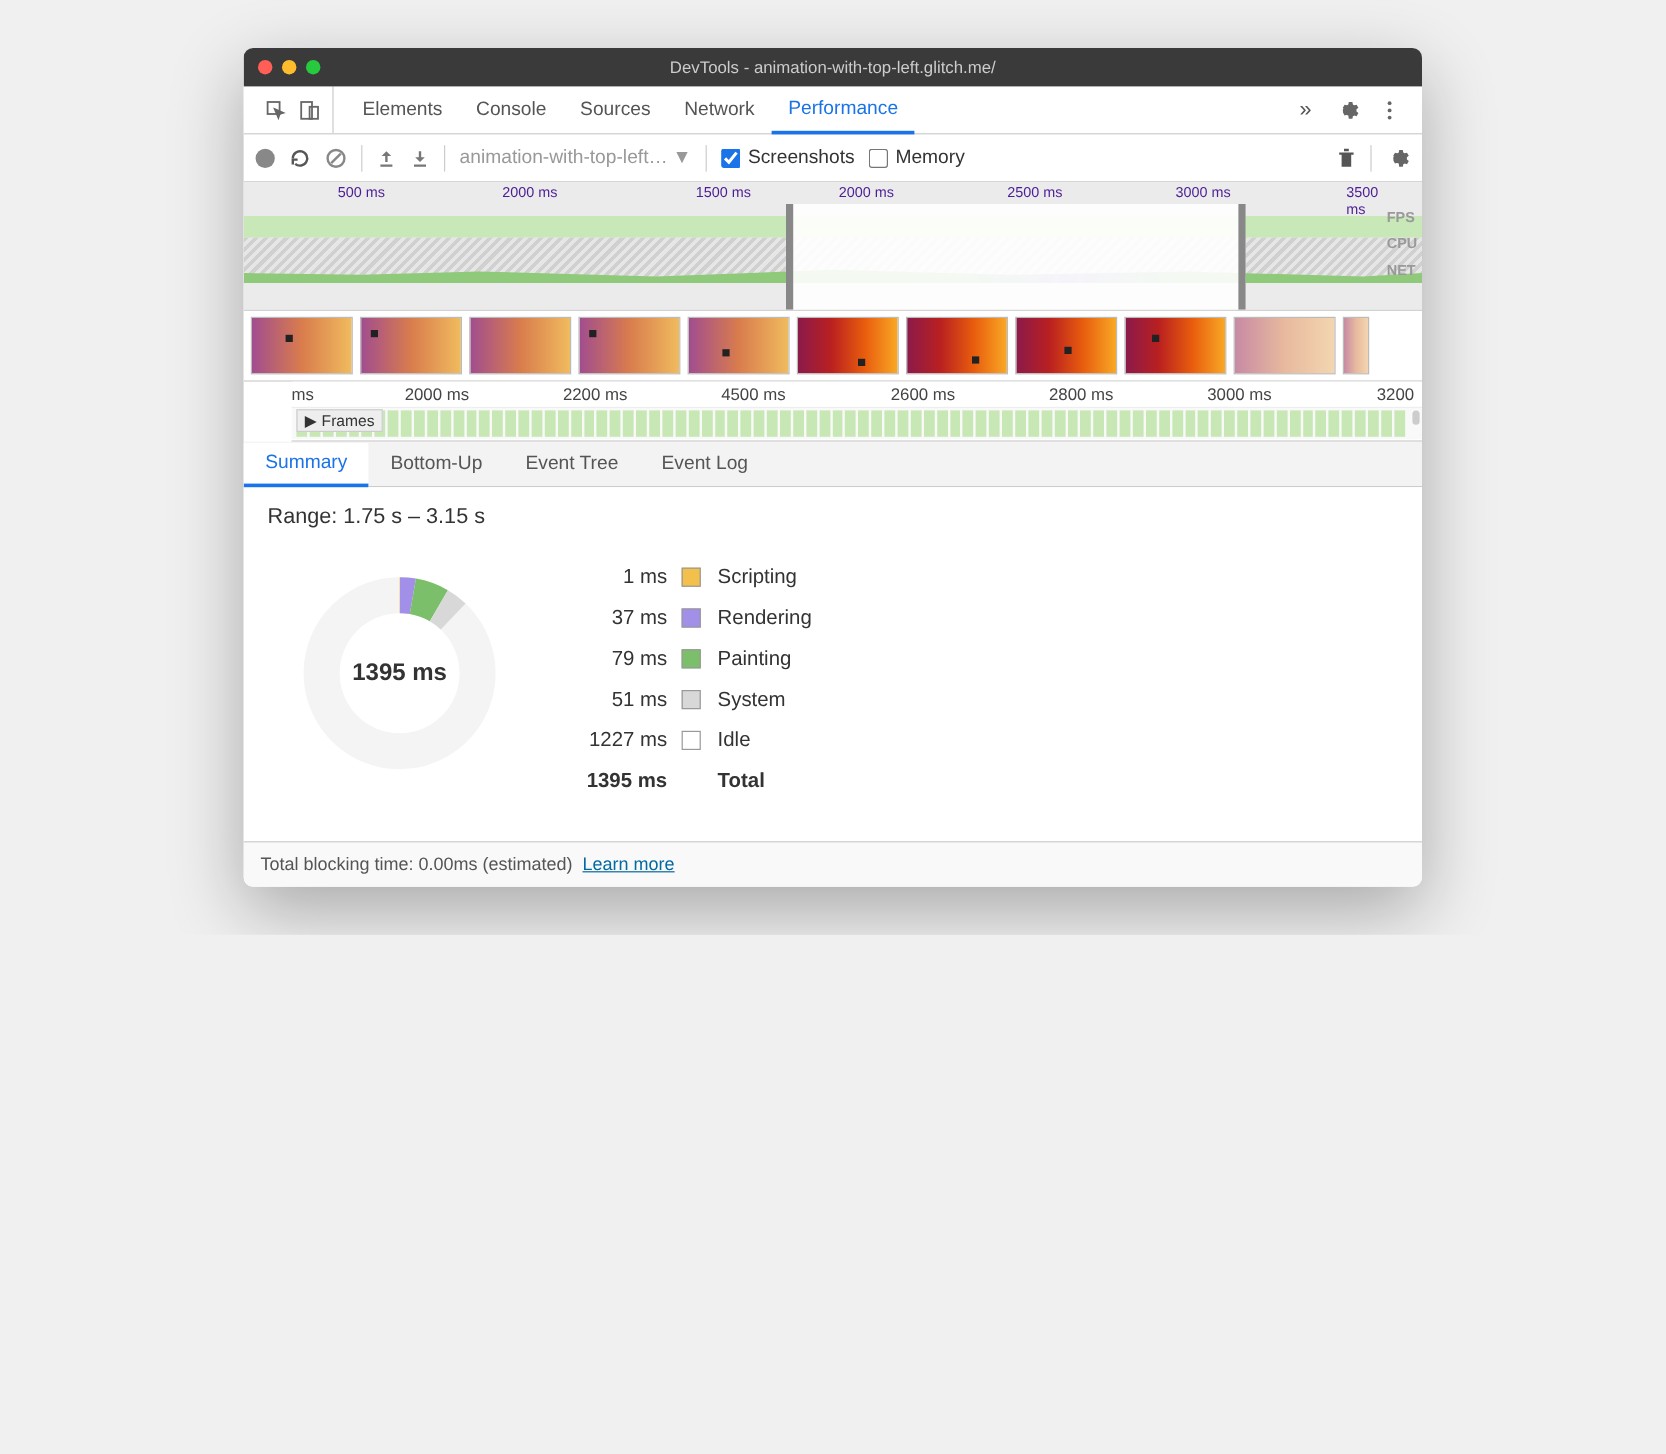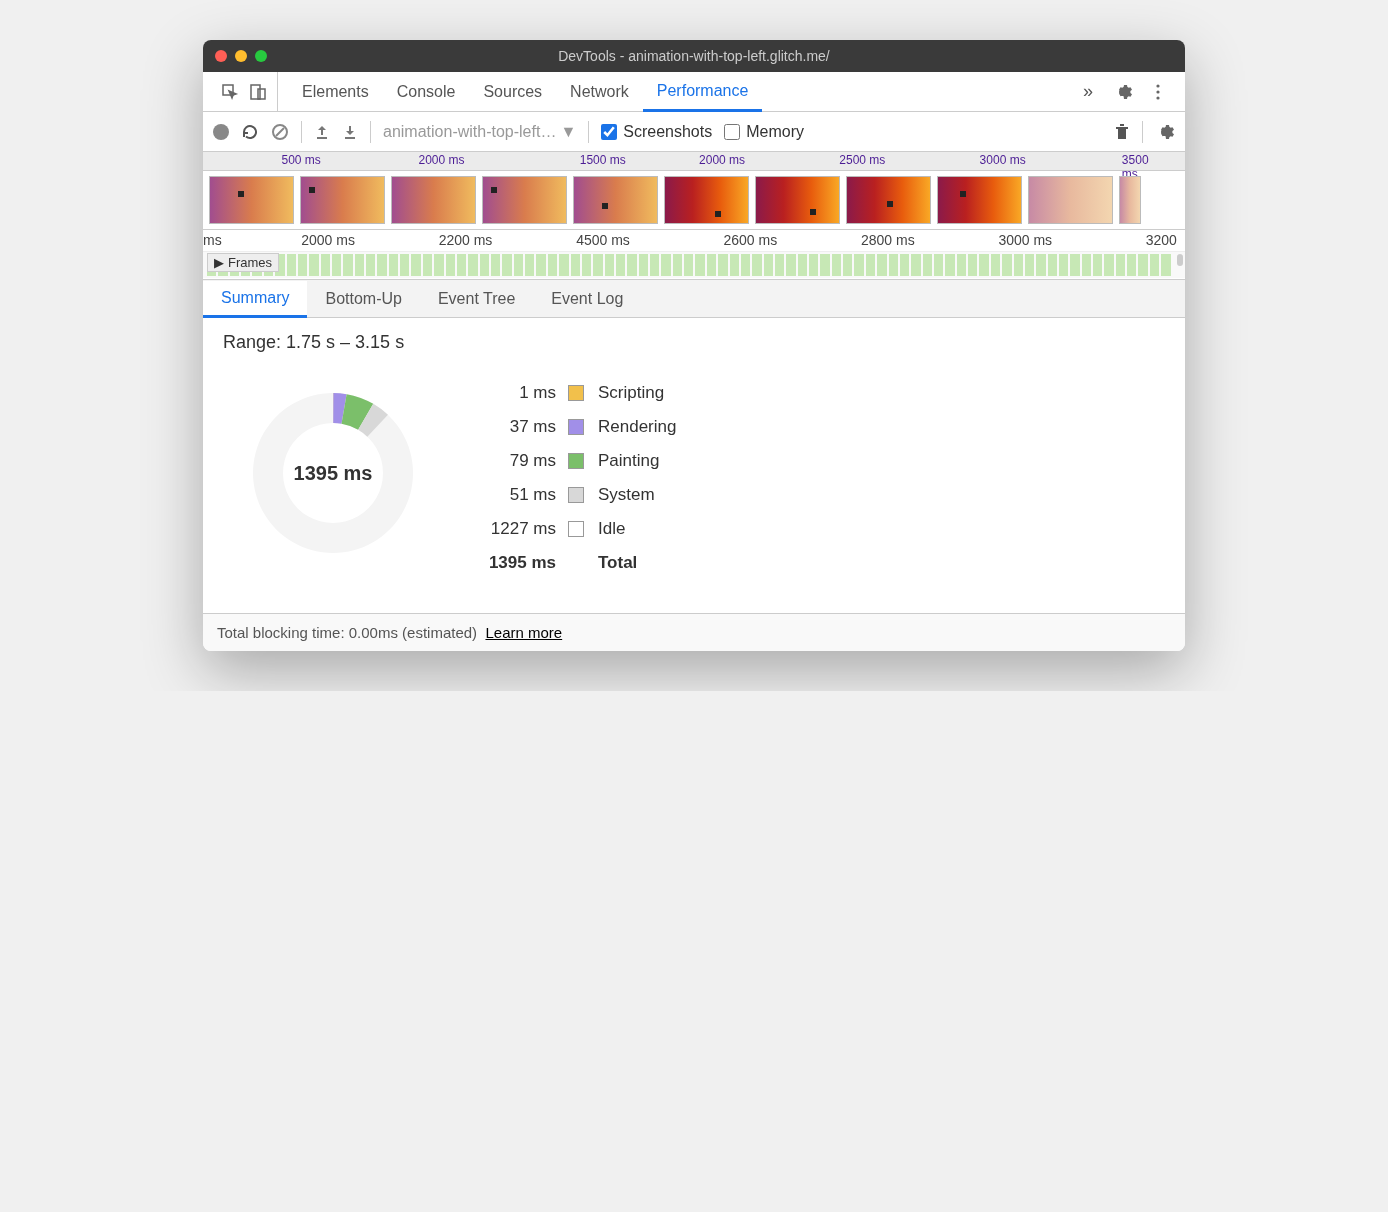--- a/index.html
+++ b/index.html
@@ -104,21 +104,21 @@
 .overview-labels span { padding: 4px 0; }
 
 
 .filmstrip { display:flex; gap:6px; padding:5px 6px; background:#fff; border-bottom:1px solid #ccc; }
 .thumb { width:85px; height:48px; border:1px solid #bbb; background:linear-gradient(90deg,#a14d8f,#d97c4d,#f0bb5e); position:relative; flex-shrink:0; }
 .thumb.sel { background:linear-gradient(90deg,#8b1a4a,#b92020,#e85c0d,#f9a825); }
 .thumb.last { background:linear-gradient(90deg,#c78aa5,#e8b99e,#f3d6b0); }
 .thumb .dot { position:absolute; width:6px; height:6px; background:#222; }
 
 
-.flame { border-bottom:1px solid #ccc; height: 50px; position:relative; background:#fff; }
+.flame { border-bottom:1px solid #ccc; height: 50px; position:relative; background:#fff;margin-left:40px; }
 .flame-ticks { position:relative; height:22px; border-bottom:1px solid #eee; font-size:14px; color:#444; }
 .flame-tick { position:absolute; top:2px; }
 .flame-body { position:relative; height:26px; background:#f9f9f9;}
 .frames-btn { position:absolute; left:4px; top:1px; font-size:13px; background:#eee; border:1px solid #ccc; padding:1px 6px; display:flex; align-items:center; gap:4px; z-index:2;}
 .frame-bars { position:absolute; left:0; right:10px; top:0; bottom:0; display:flex; gap:2px; padding:2px 4px;}
 .frame-bar { flex:1; background:#c7e8b5; }
 .scrollbar-thumb { position:absolute; right:2px; top:2px; width:6px; height:12px; background:#ccc; border-radius:3px;}
 
 
 .detail-tabs { display:flex; height:38px; border-bottom:1px solid #ccc; align-items:center; background:#f3f3f3; }
@@ -134,21 +134,21 @@
 .legend { display:flex; flex-direction:column; gap:14px; }
 .legend-row { display:flex; align-items:center; font-size:17px; }
 .legend-time { width:85px; text-align:right; padding-right:12px; color:#333; }
 .legend-swatch { width:16px; height:16px; border:1px solid #999; margin-right:14px; }
 .legend-name { color:#333; }
 .legend-row.total .legend-time, .legend-row.total .legend-name { font-weight:bold; }
 .legend-row.total .legend-swatch { border:none; }
 
 
 .footer { border-top:1px solid #ccc; padding:10px 14px; font-size:15px; color:#555; background:#f9f9f9; }
-.footer a { color:#000000; text-decoration:underline; }
+.footer a { color:#0369a1; text-decoration:underline; }
 
 svg { display:block; }
 </style>
 </head>
 <body>
 
 <div class="window">
 
   <div class="titlebar">
     <div class="traffic-lights">
@@ -256,20 +256,35 @@
   <div class="overview">
     <div class="overview-ticks" id="overview-ticks">
         <span class="overview-tick" style="left: 10%;">500 ms</span>
         <span class="overview-tick" style="left: 24.2857%;">2000 ms</span>
         <span class="overview-tick" style="left: 38.5714%; margin-left: 21px;">1500 ms</span>
         <span class="overview-tick" style="left: 52.8571%;">2000 ms</span>
         <span class="overview-tick" style="left: 67.1429%;">2500 ms</span>
         <span class="overview-tick" style="left: 81.4286%;">3000 ms</span>
         <span class="overview-tick" style="left: 95.7143%;">3500 ms</span>
       </div>
+    <div class="overview-body">
+      <div class="fps-band">
+        <div class="fps-fill"></div>
+      </div>
+      <div class="cpu-band">
+          <div class="cpu-shape"></div>
+        </div>
+      <div class="net-band"></div>
+      <div class="selection" id="selection" style="left: 46%; right: 15%;"></div>
+      <div class="overview-labels">
+        <span>FPS</span>
+        <span>CPU</span>
+        <span>NET</span>
+      </div>
+    </div>
   </div>
 
   <div class="filmstrip">
     <div class="thumb">
         <span class="dot" style="left:28px;top:14px"></span>
       </div>
     <div class="thumb">
         <span class="dot" style="left:8px;top:10px"></span>
       </div>
     <div class="thumb"></div>

